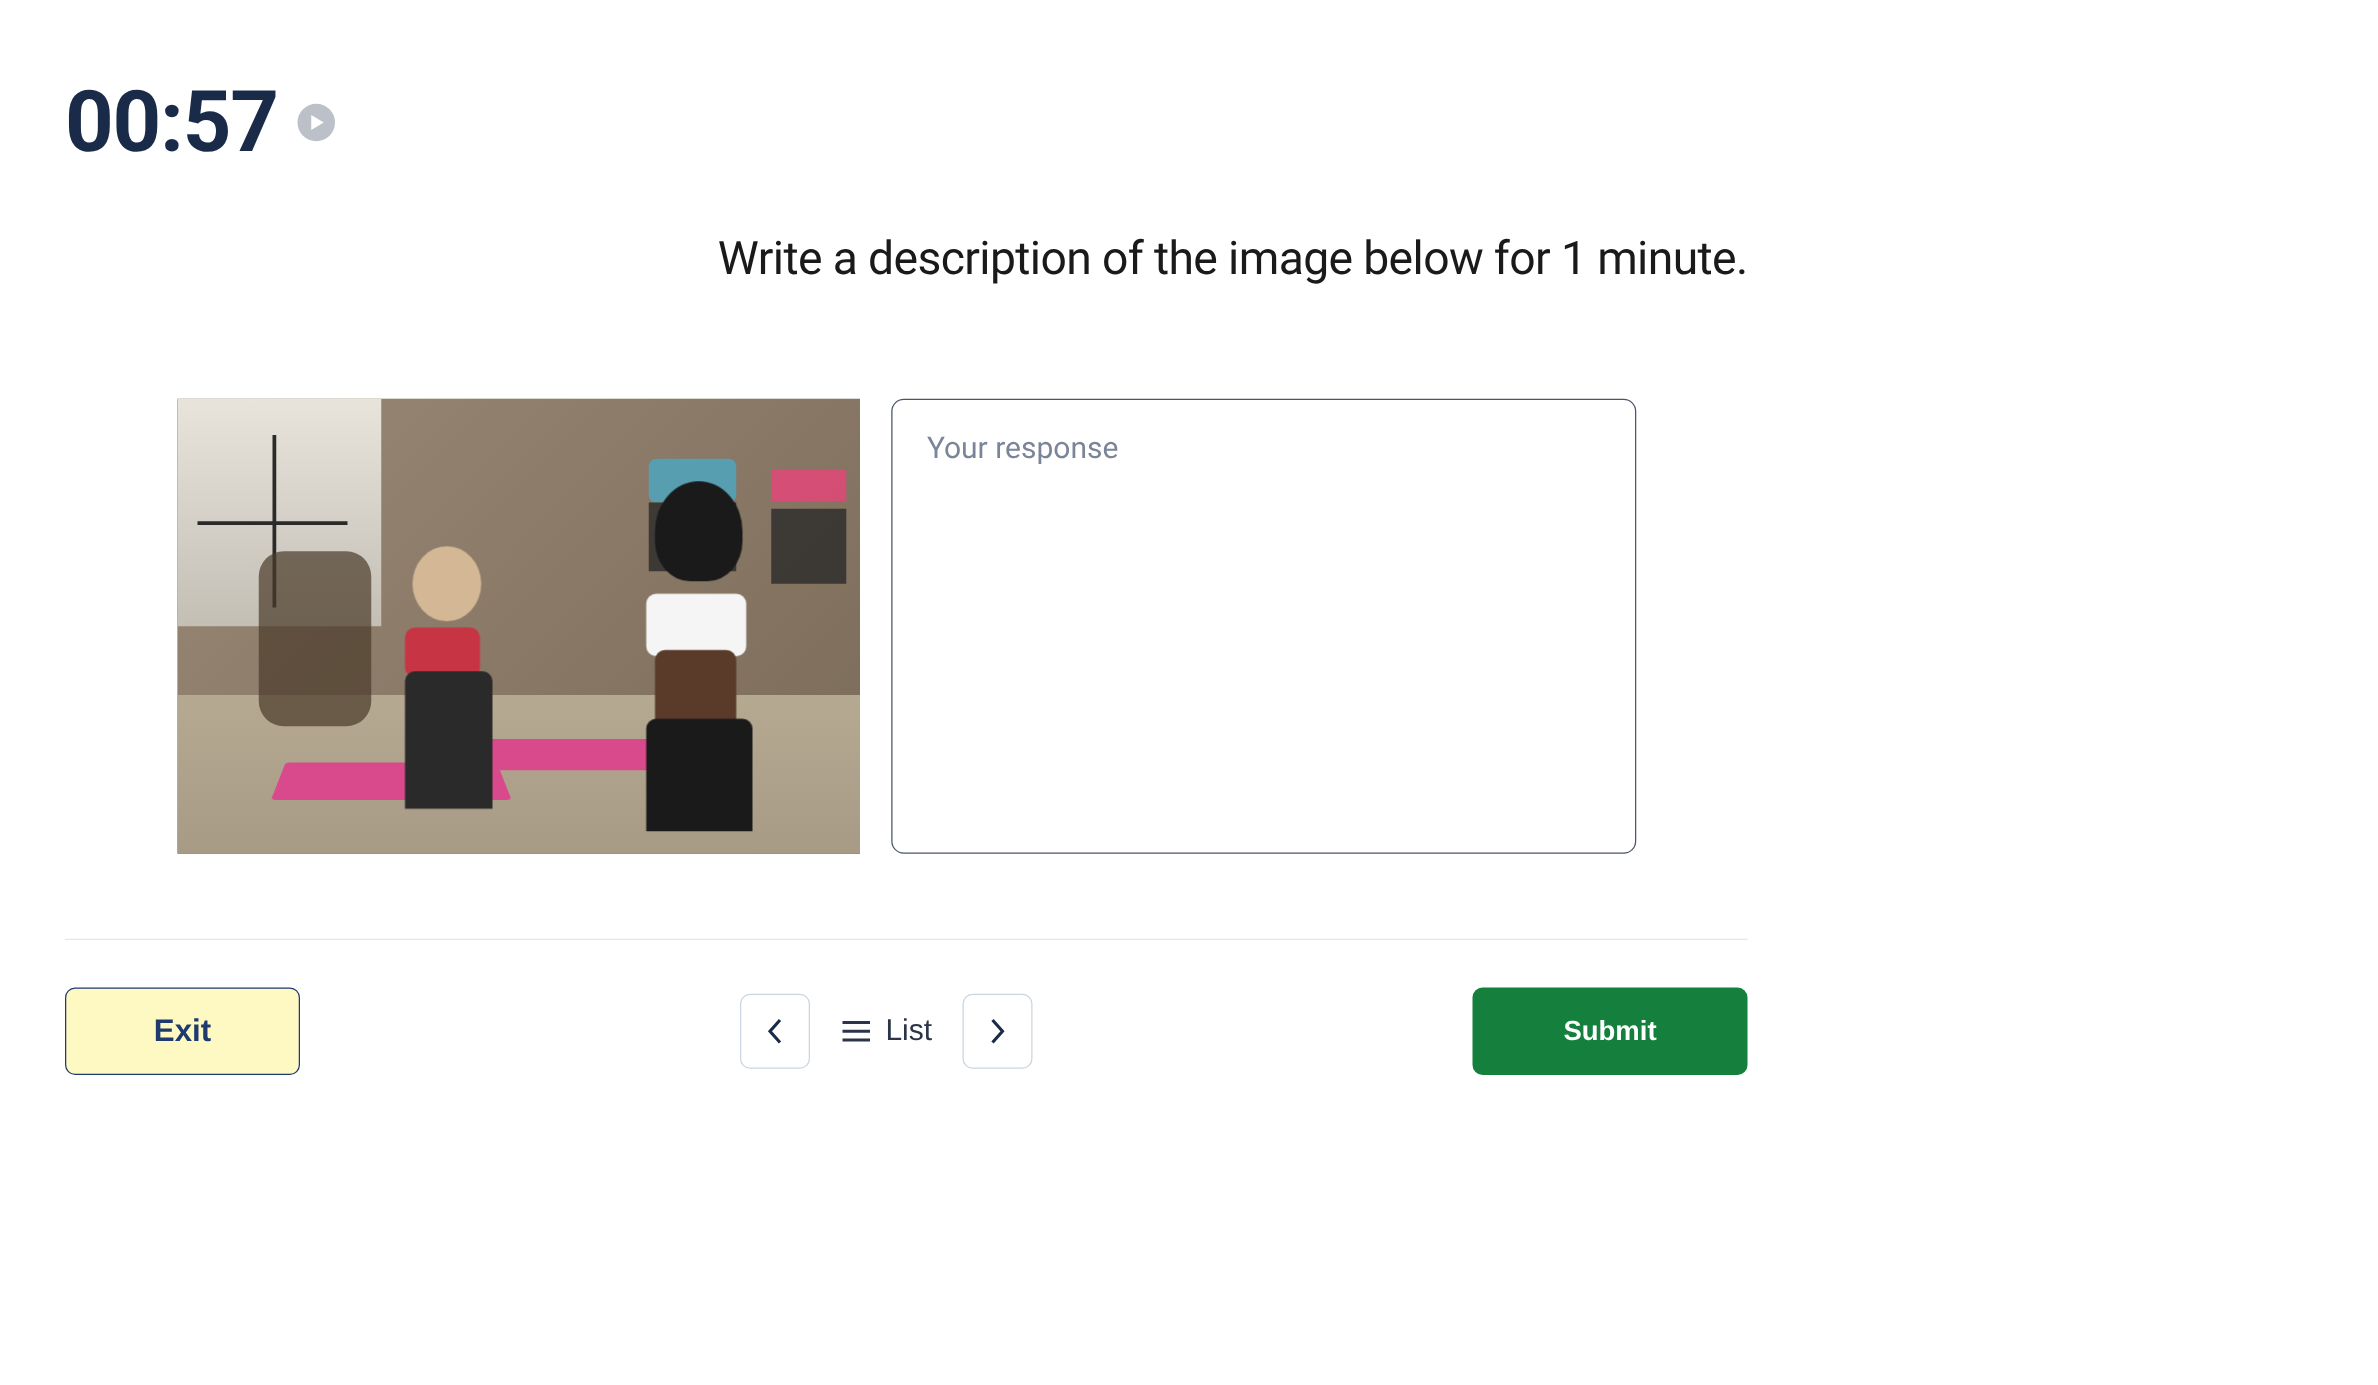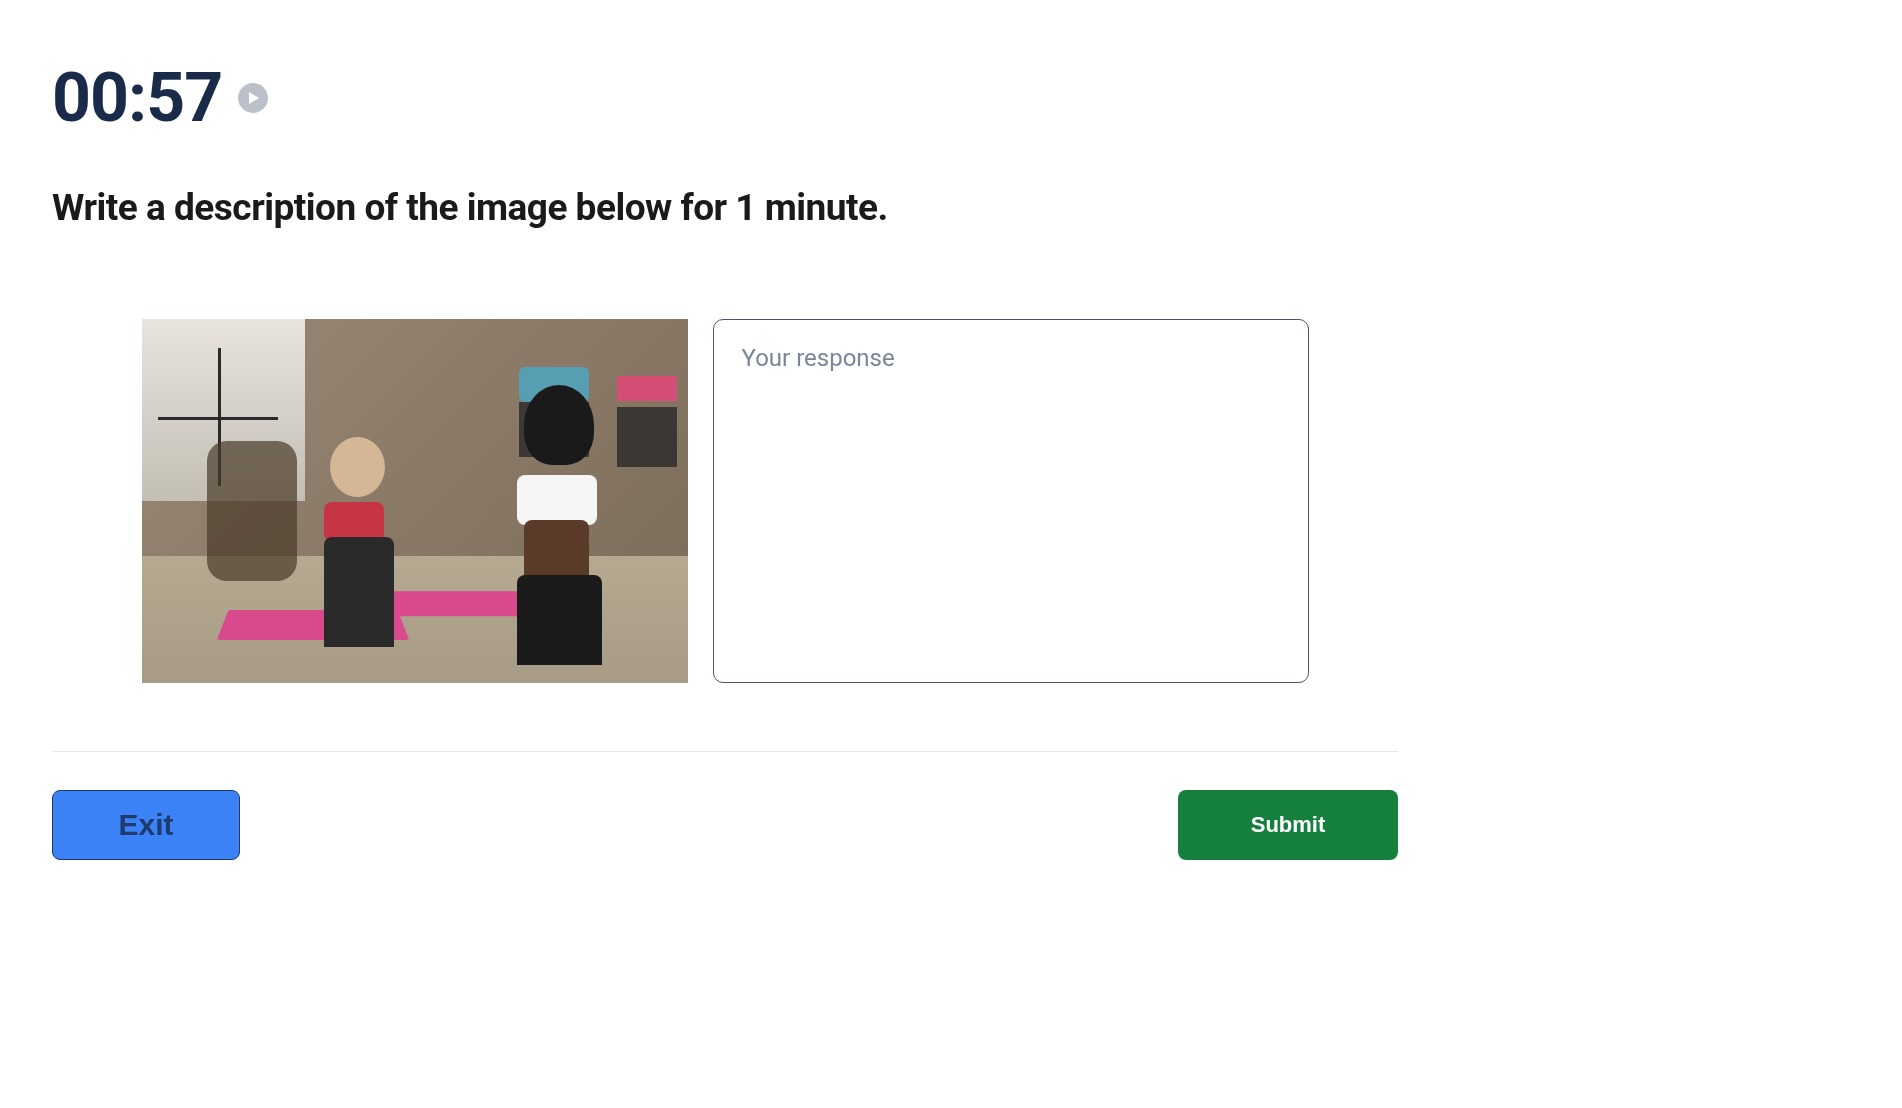--- a/index.html
+++ b/index.html
@@ -52,23 +52,23 @@
     
     .play-icon svg {
       width: 12px;
       height: 12px;
       fill: #ffffff;
       margin-left: 2px;
     }
     
     .prompt {
       font-size: 37px;
-      font-weight: 700;
+      font-weight: 400;
       color: #1a1a1a;
-      text-align: left;
+      text-align: right;
       margin-top: 48px;
       letter-spacing: -0.5px;
     }
     
     .content-row {
       display: flex;
       gap: 25px;
       margin-top: 90px;
       justify-content: center;
     }
@@ -339,23 +339,23 @@
       justify-content: space-between;
       margin-top: 38px;
       padding-bottom: 40px;
     }
     
     .exit-button {
       width: 188px;
       height: 70px;
       border: 1.5px solid #1e3a6e;
       border-radius: 8px;
-      background: #3b82f6;
+      background: #fef9c3;
       color: #1e3a6e;
-      font-size: 30px;
+      font-size: 25px;
       font-weight: 600;
       cursor: pointer;
     }
     
     .nav-group {
       display: flex;
       align-items: center;
       gap: 18px;
     }
     
@@ -459,16 +459,36 @@
       </div>
     </div>
     <textarea class="response-area" placeholder="Your response" style=""></textarea>
   </div>
 
   <hr class="footer-divider">
 
   <div class="footer">
     <button class="exit-button">Exit</button>
 
+    <div class="nav-group">
+      <button class="nav-button">
+        <svg viewBox="0 0 16 24">
+          <path d="M12 3 L4 12 L12 21"></path>
+        </svg>
+      </button>
+      <button class="list-button">
+        <svg viewBox="0 0 26 20">
+          <line x1="2" y1="3" x2="24" y2="3"></line>
+          <line x1="2" y1="10" x2="24" y2="10"></line>
+          <line x1="2" y1="17" x2="24" y2="17"></line>
+        </svg>
+        <span>List</span>
+      </button>
+      <button class="nav-button">
+        <svg viewBox="0 0 16 24">
+          <path d="M4 3 L12 12 L4 21"></path>
+        </svg>
+      </button>
+    </div>
 
     <button class="submit-button" disabled="">Submit</button>
   </div>
 </div>
 
 </body></html>

